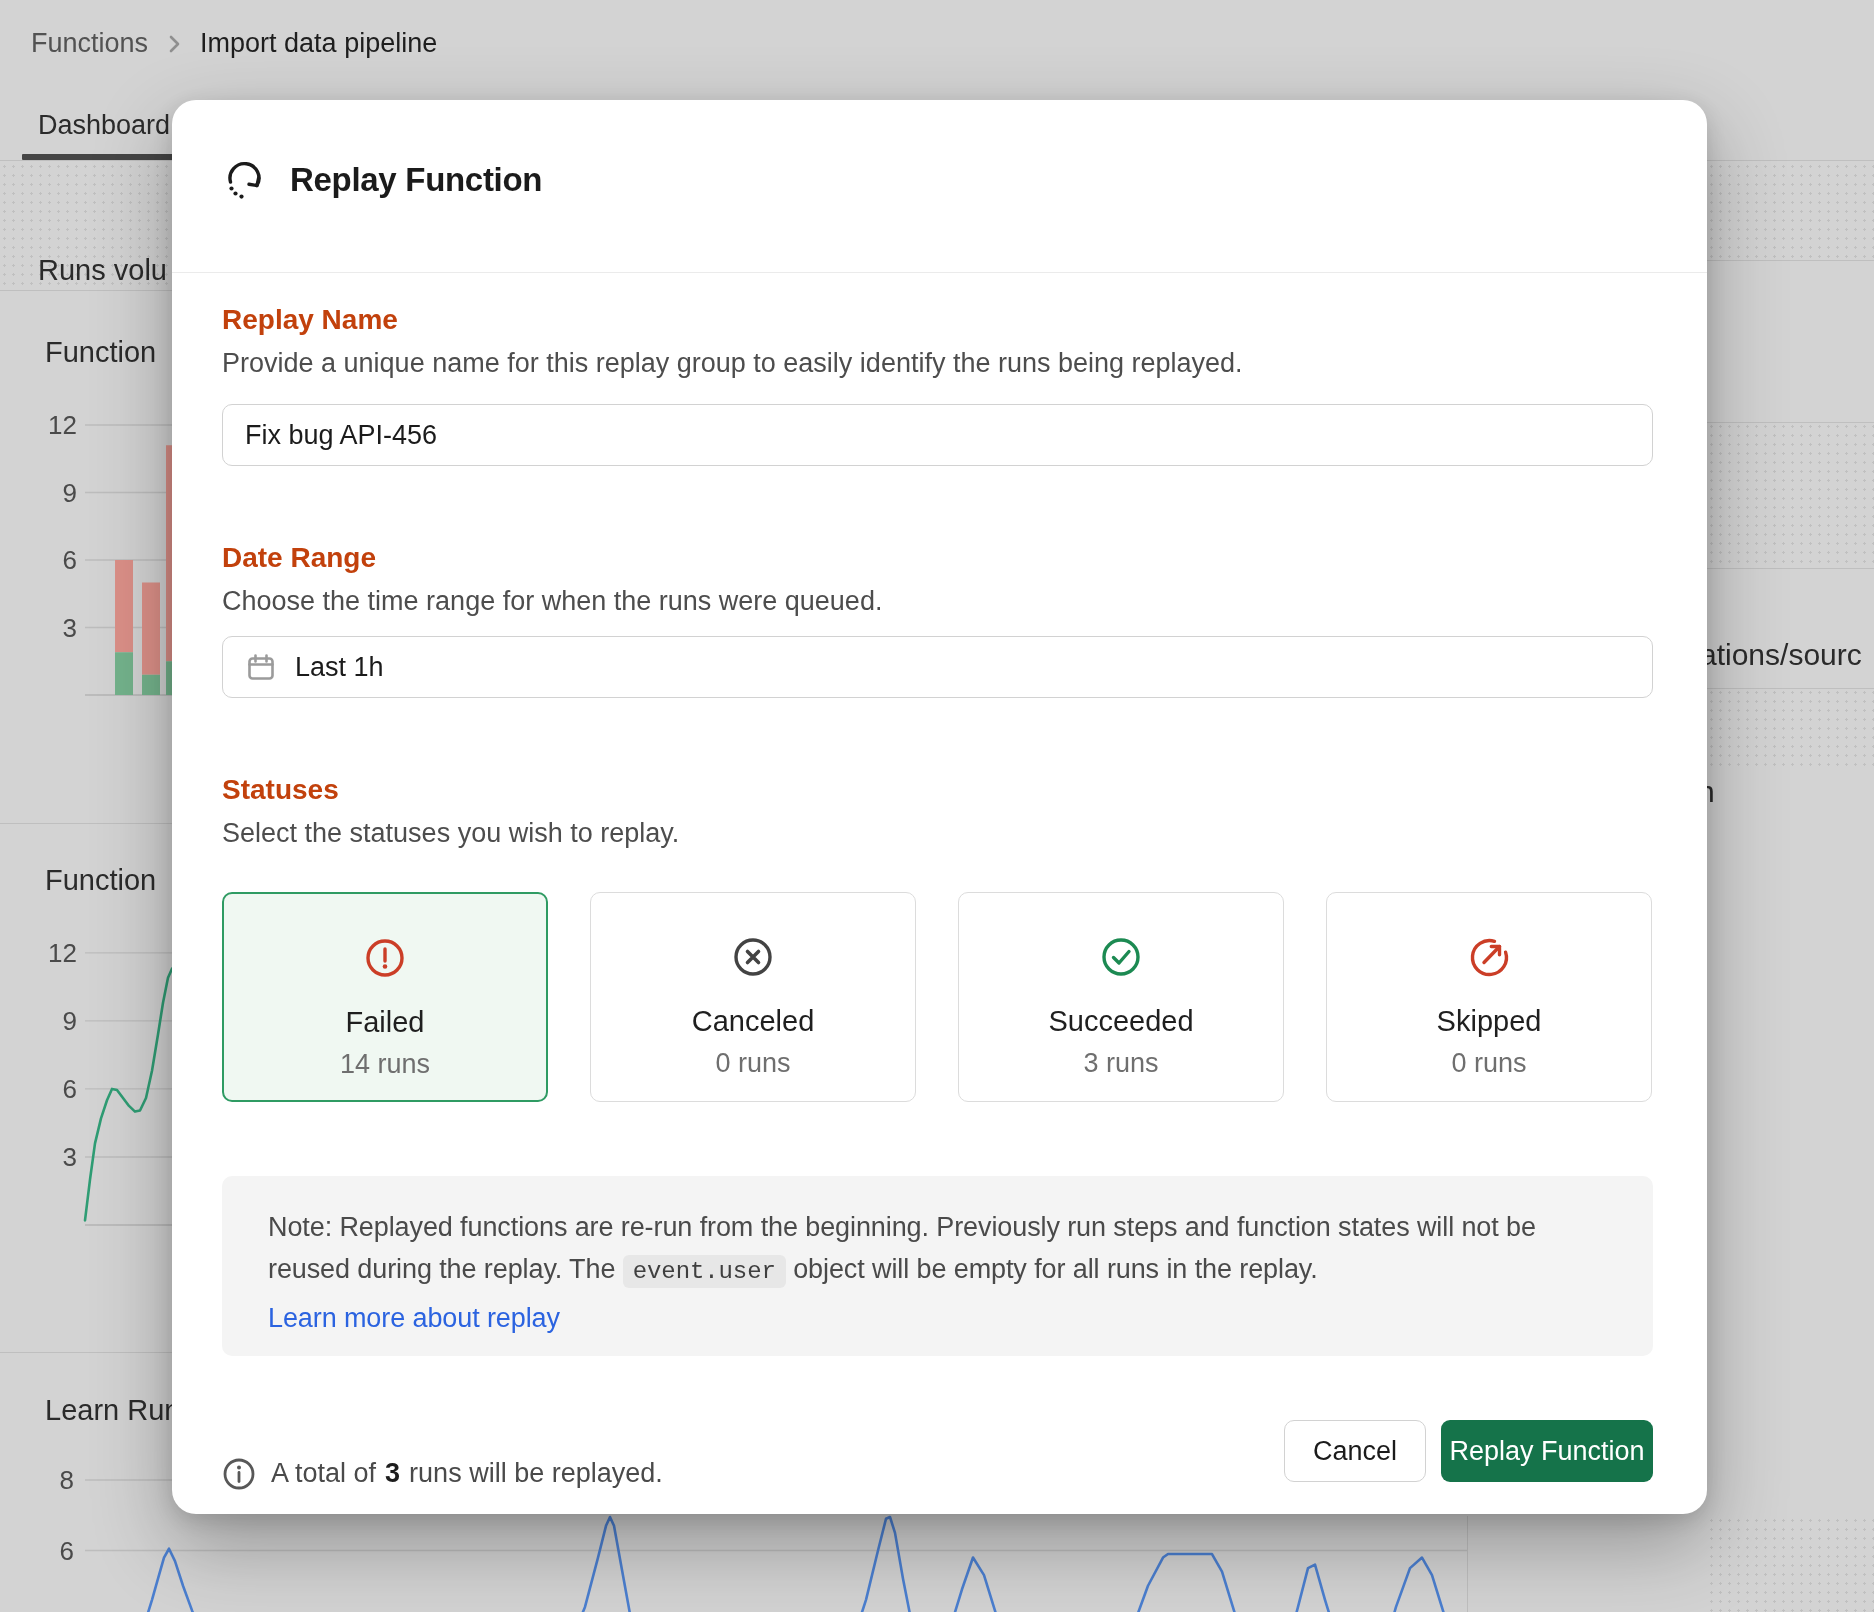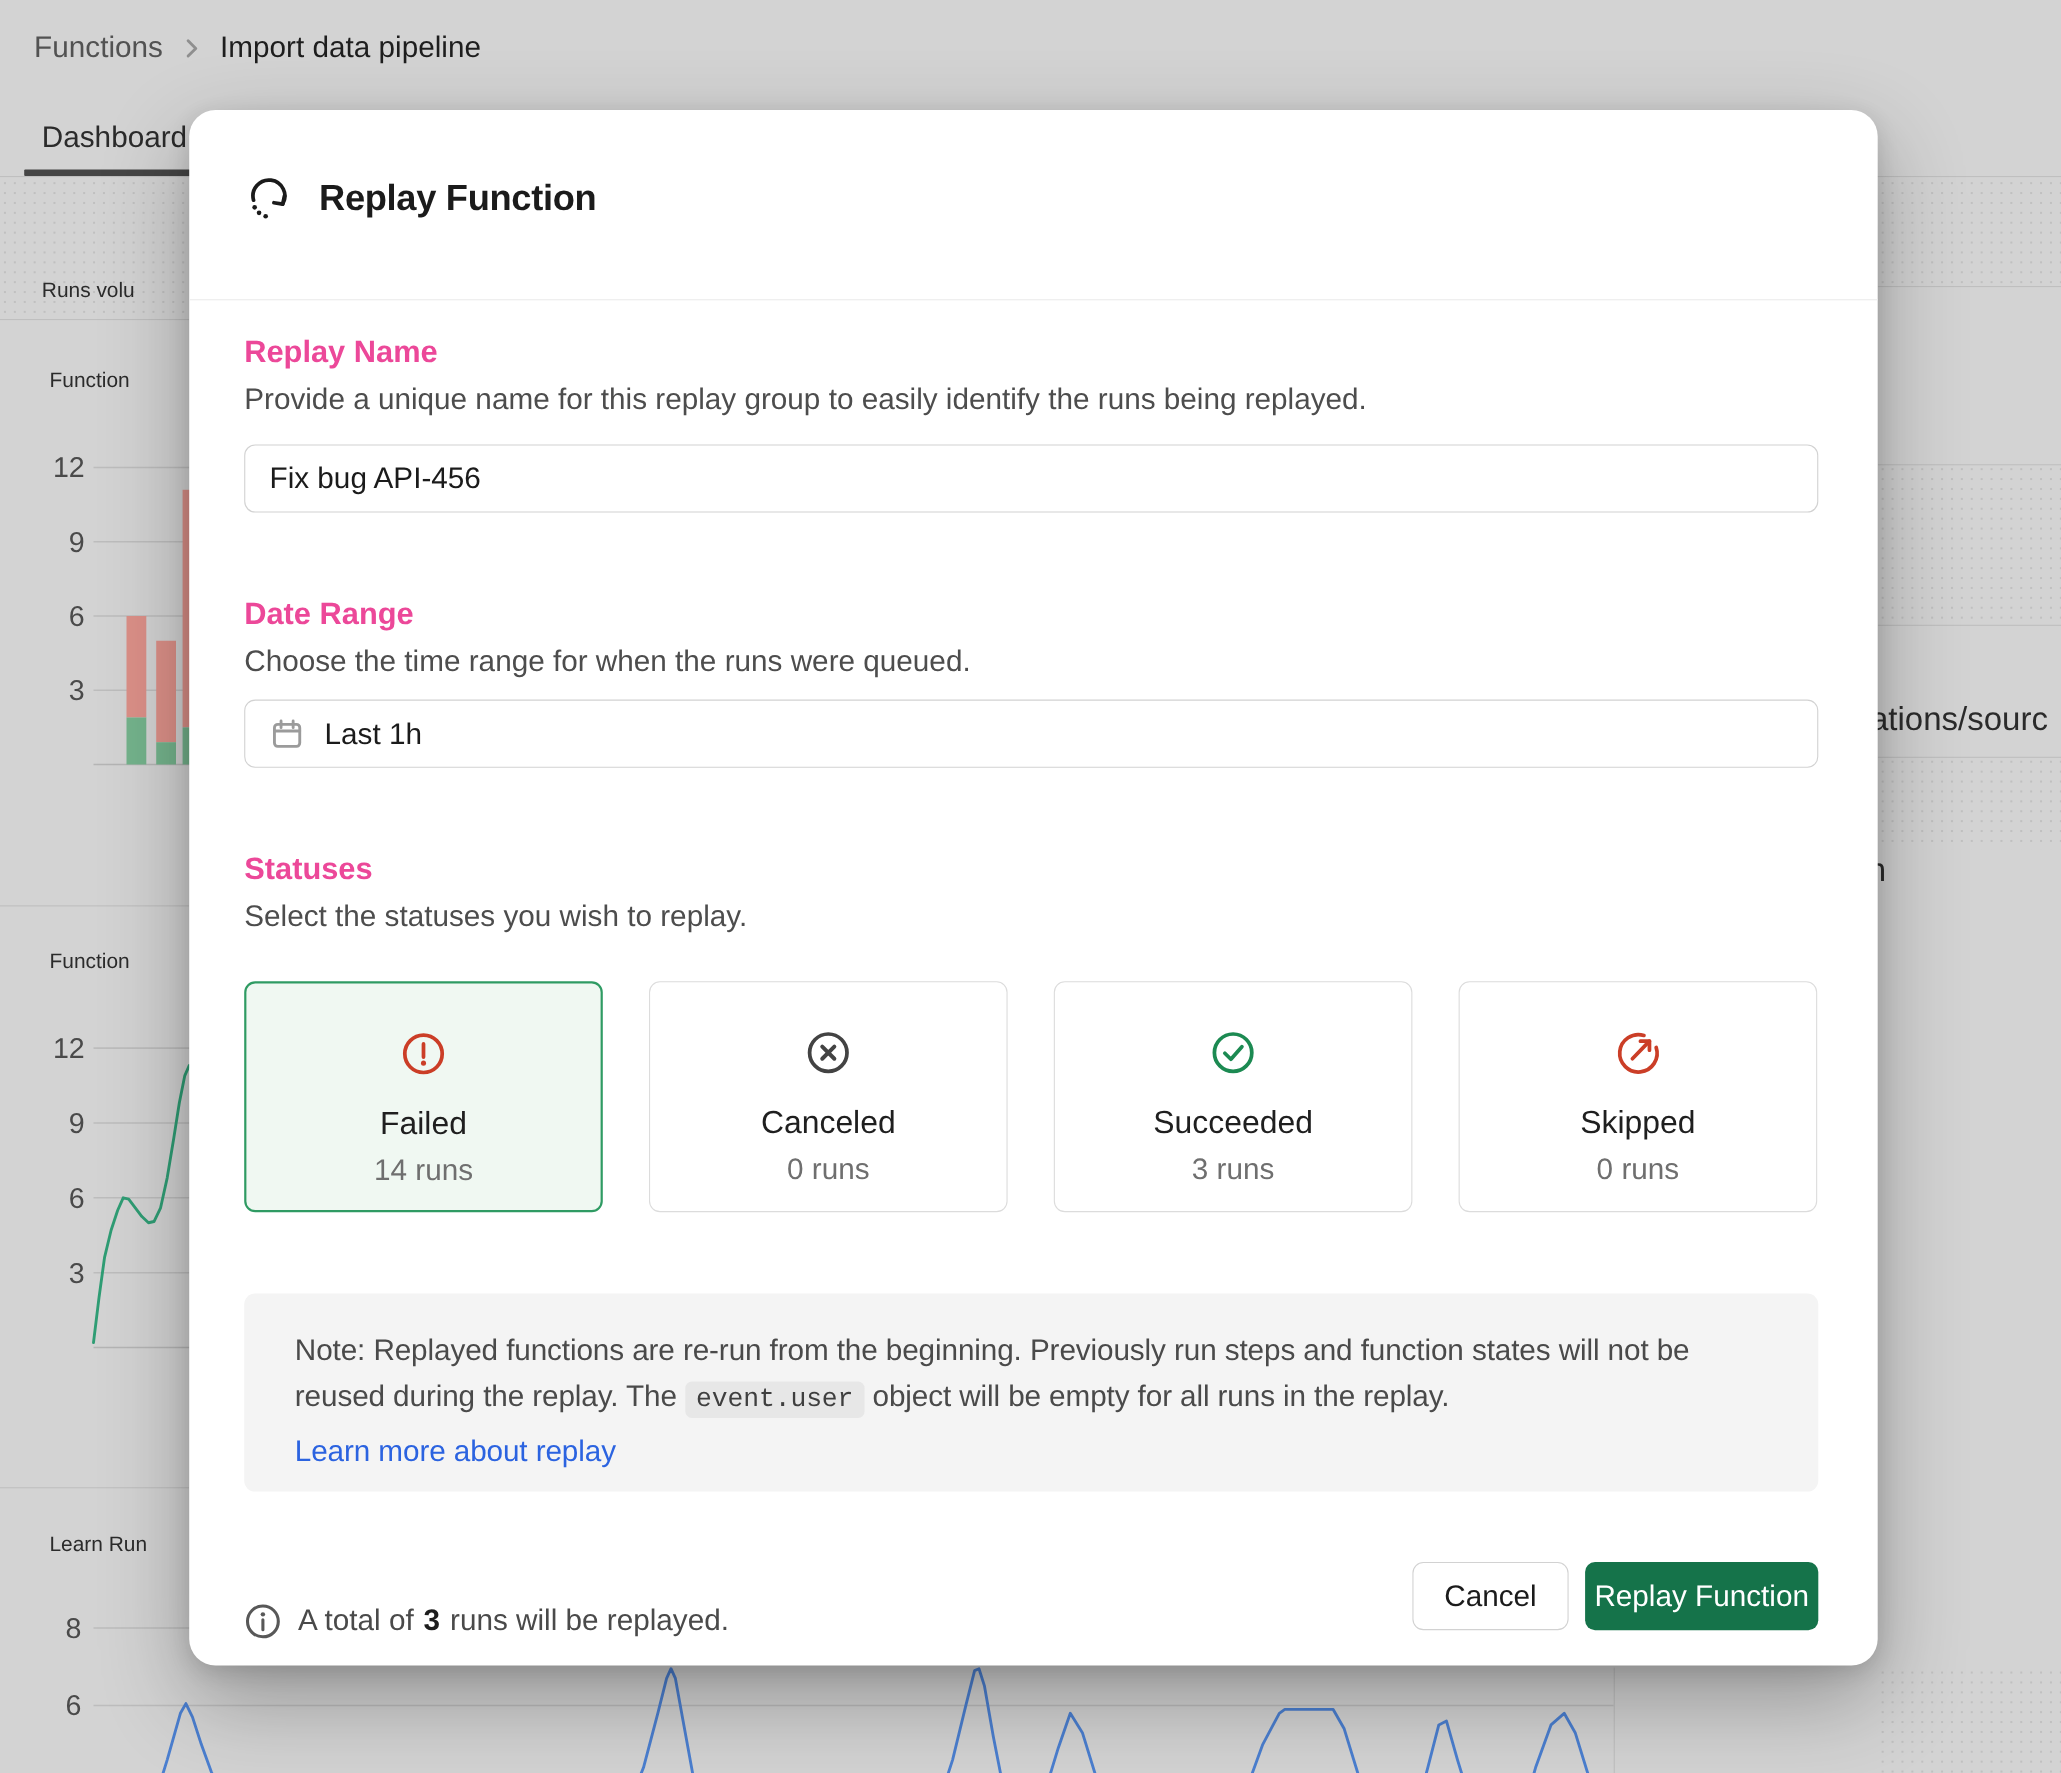--- a/index.html
+++ b/index.html
@@ -9,29 +9,29 @@
   
   .dots{background-image:radial-gradient(circle,#b9b9b9 1.1px,transparent 1.3px);
         background-size:9px 9px;opacity:.75;}
   .hr{background:#bfbfbf;height:1px;}
   .vr{background:#bfbfbf;width:1px;}
   .breadcrumb{display:flex;align-items:center;gap:14px;font-size:27px;}
   .crumb-muted{color:#525252;}
   .crumb-dark{color:#1e1e1e;font-weight:500;}
   .tab-label{font-size:27px;color:#2b2b2b;font-weight:500;}
   .tab-underline{background:#454545;height:6px;border-radius:1px;}
-  .panel-title{font-size:19px;font-weight:500;color:#2b2b2b;}
+  .panel-title{font-size:29px;font-weight:500;color:#2b2b2b;}
   .fragment{font-size:30px;font-weight:500;color:#2b2b2b;white-space:nowrap;}
   #bg-charts{position:absolute;left:0;top:0;pointer-events:none;}
   
   .modal{position:absolute;left:172px;top:100px;width:1535px;height:1414px;background:#ffffff;
          border-radius:24px;box-shadow:0 30px 80px rgba(0,0,0,.30),0 6px 20px rgba(0,0,0,.12);}
   .modal-header-divider{position:absolute;left:0;top:172px;width:100%;height:1px;background:#ebebeb;}
   .modal-title{font-size:33px;font-weight:600;color:#1b1b1b;letter-spacing:-.3px;white-space:nowrap;}
-  .field-label{font-size:28px;font-weight:700;color:#ec4899;}
+  .field-label{font-size:28px;font-weight:700;color:#c2410c;}
   .field-desc{font-size:27px;color:#4d4d4d;}
   .text-input{position:absolute;box-sizing:border-box;width:1431px;height:62px;border:1.5px solid #d2d2d2;
               border-radius:10px;font-family:"Liberation Sans",sans-serif;font-size:27px;color:#1b1b1b;
               padding:0 22px;background:#fff;outline:none;}
   .date-input{position:absolute;box-sizing:border-box;width:1431px;height:62px;border:1.5px solid #d2d2d2;
               border-radius:10px;background:#fff;display:flex;align-items:center;gap:18px;padding:0 22px;
               font-size:27px;color:#1b1b1b;cursor:pointer;}
   .cards{position:absolute;display:flex;gap:42px;justify-content:center;}
   .status-card{box-sizing:border-box;width:326px;height:210px;border:1.5px solid #dcdcdc;border-radius:10px;
                background:#fff;display:flex;flex-direction:column;align-items:center;cursor:pointer;}

